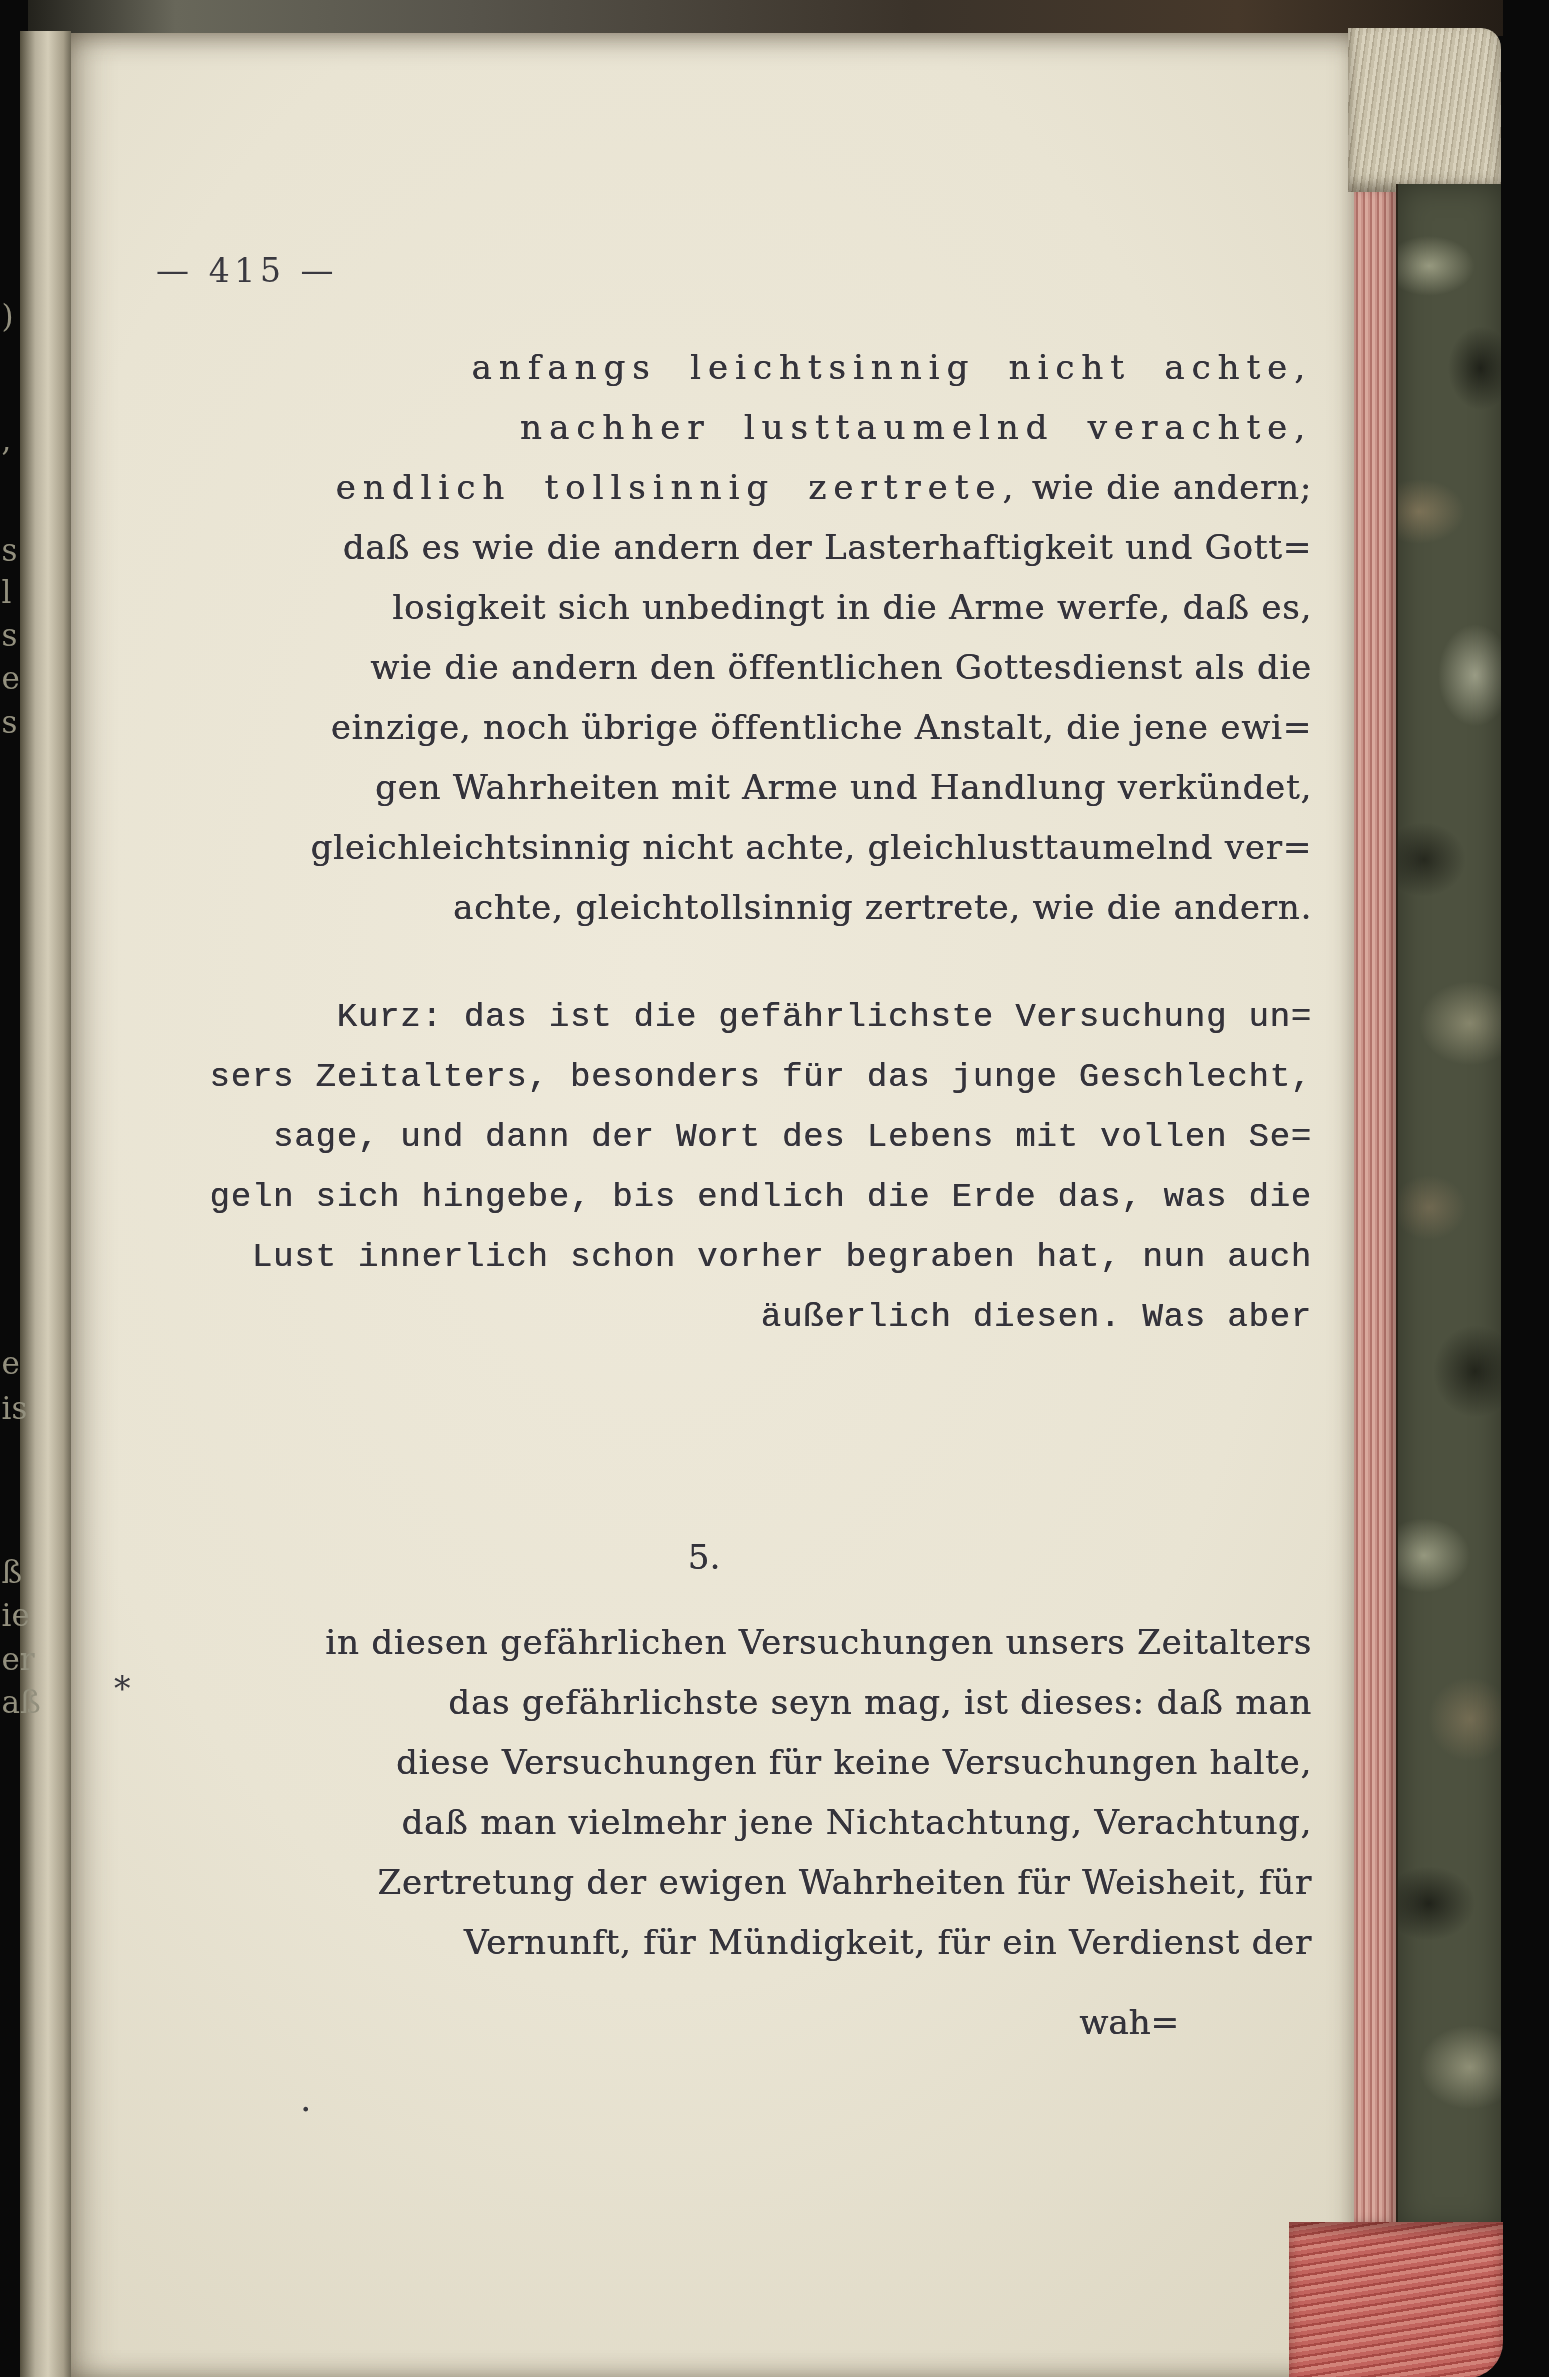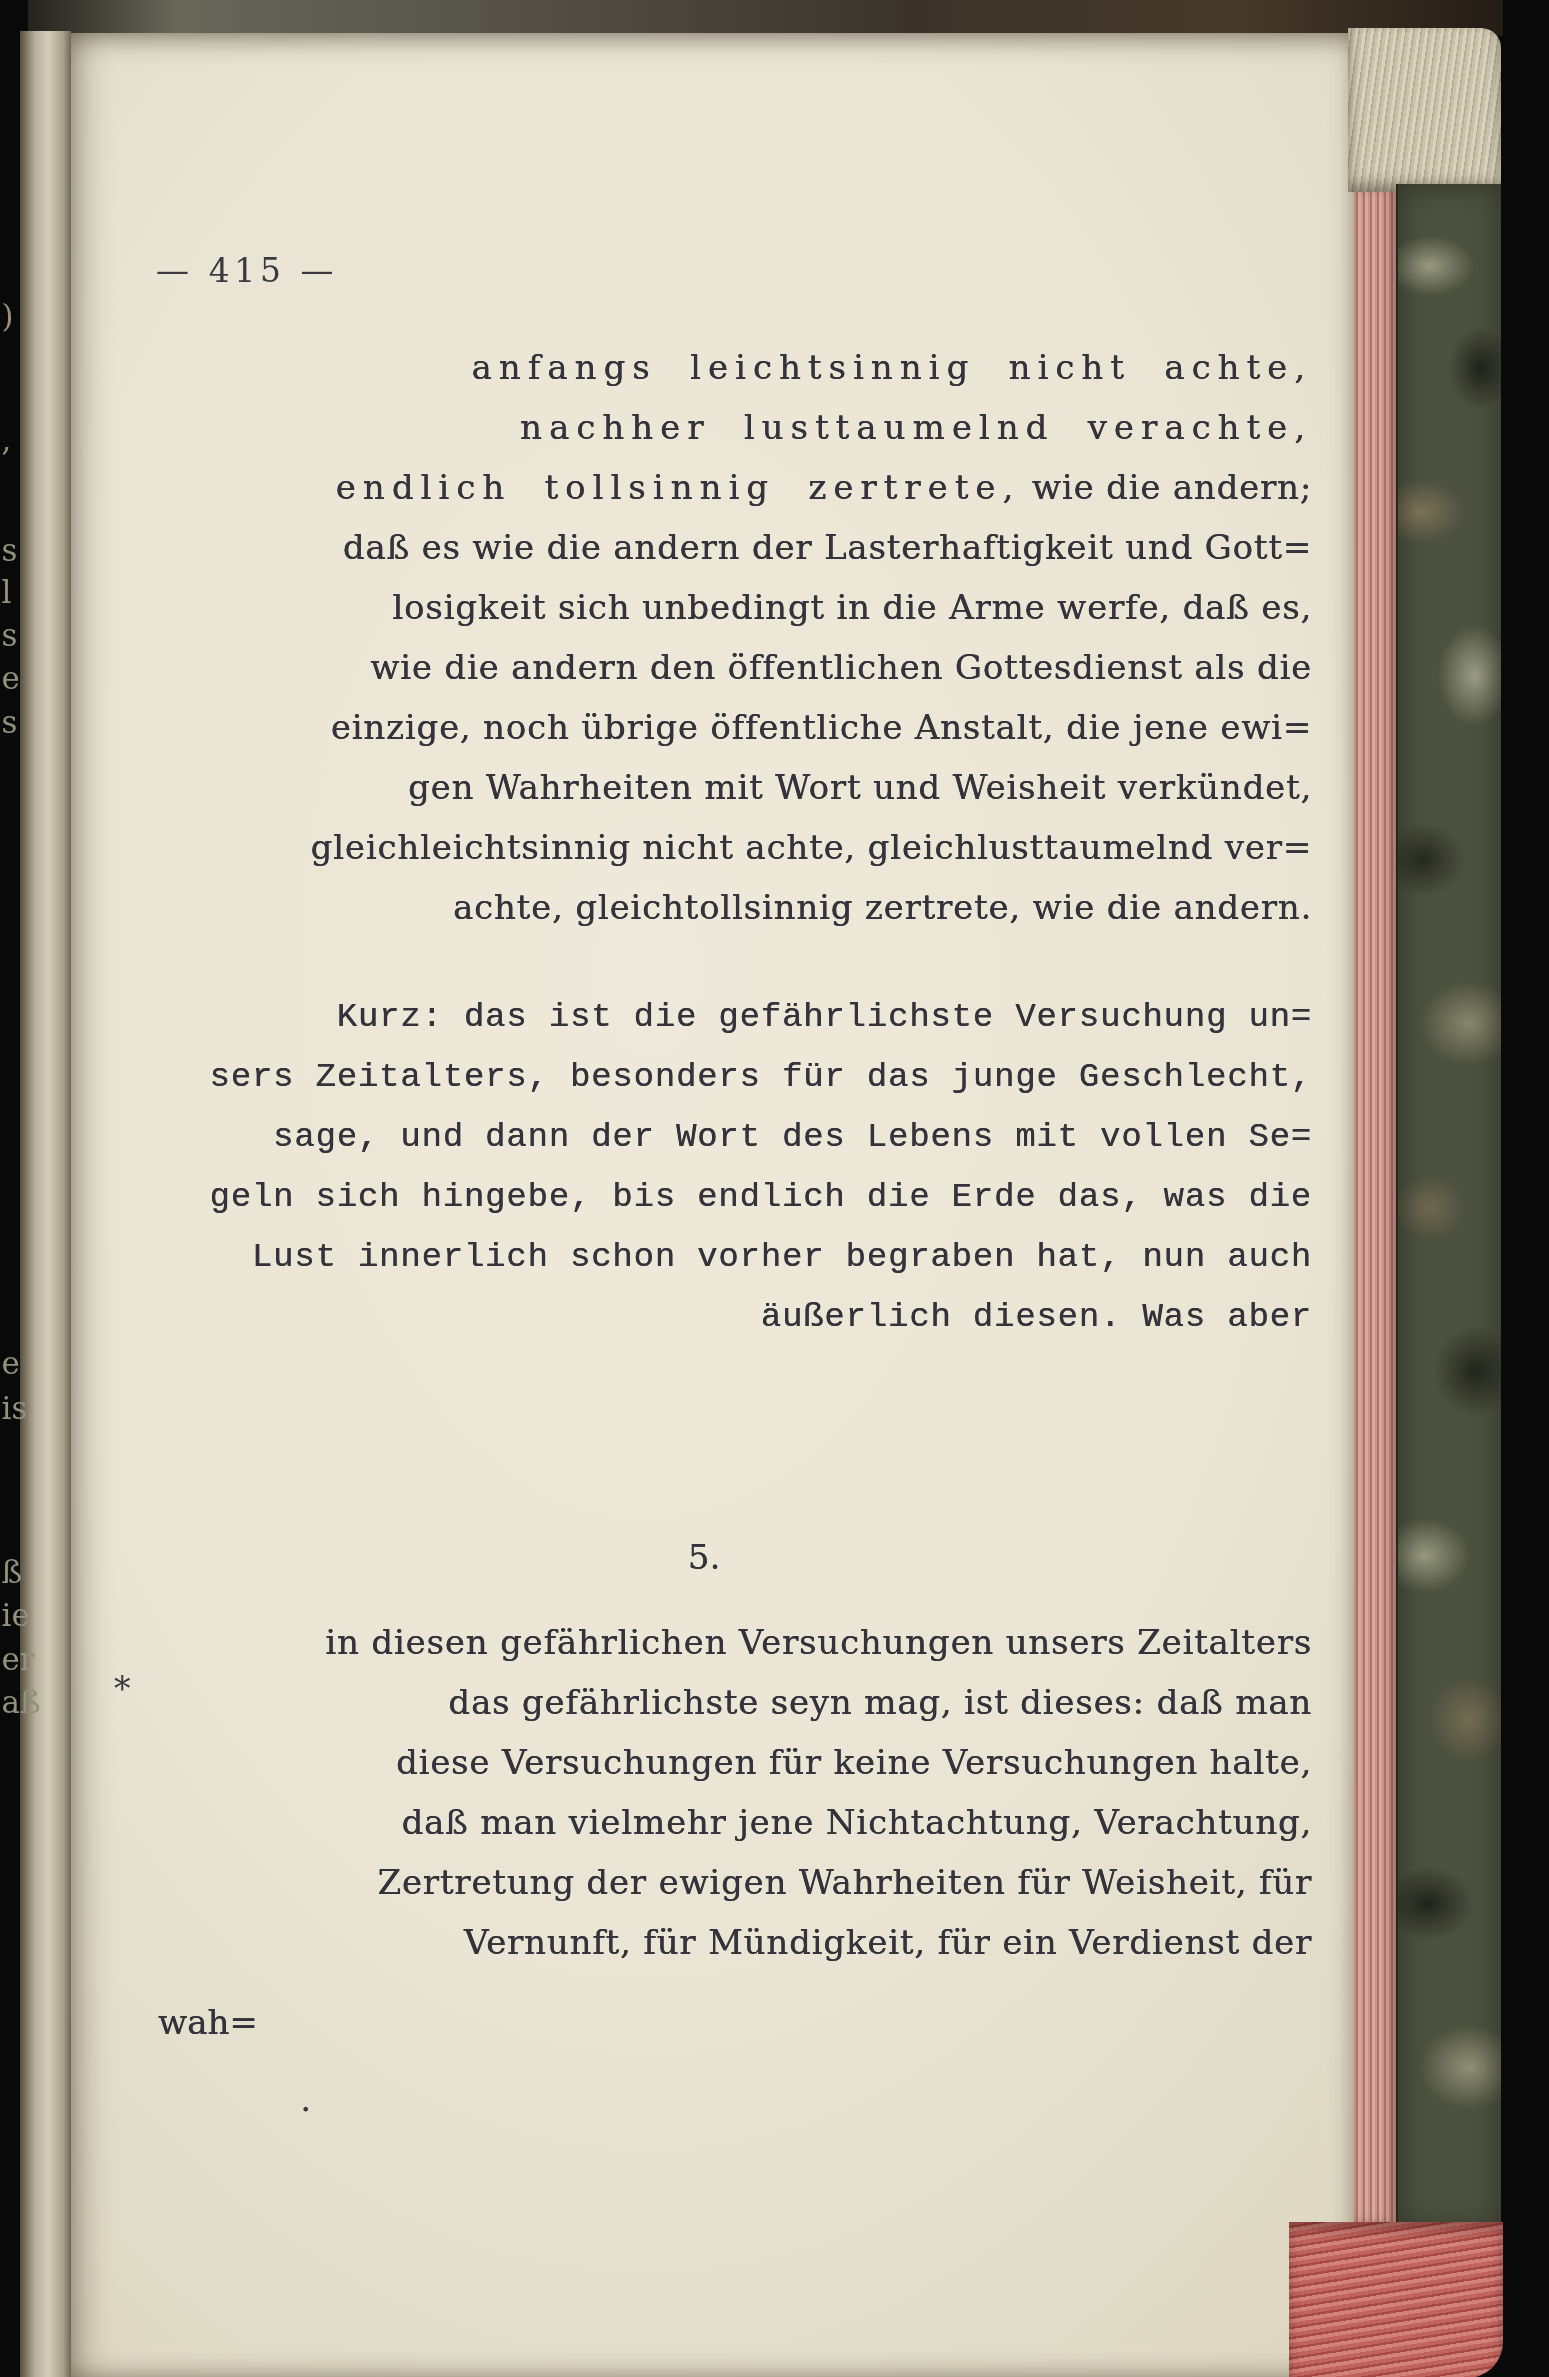--- a/index.html
+++ b/index.html
@@ -56,21 +56,21 @@
   .spaced { letter-spacing:7px; word-spacing:15.5px; }
   .indent { text-indent:51px; }
 
   .heading {
     position:absolute; top:1504px; left:87px; width:1092px;
     text-align:center; font-size:34px; color:#34333b;
     text-shadow:0.3px 0 currentColor;
   }
   .catchword {
     position:absolute; top:1969px; left:87px; width:1092px;
-    text-align:left; padding-right:71px;
+    text-align:right; padding-right:71px;
     font-size:34px; color:#34333b; text-shadow:0.3px 0 currentColor;
   }
   .margin-mark {
     position:absolute; left:43px; top:1636px;
     font-size:33px; color:#3a3940;
   }
   .stray-dot {
     position:absolute; left:229px; top:2045px;
     font-size:36px; color:#3a3940;
   }
@@ -147,21 +147,21 @@
     <div class="page-number">— 415 —</div>
 
     <div class="para para1">
       <div class="line spaced">anfangs leichtsinnig nicht achte,</div>
       <div class="line spaced">nachher lusttaumelnd verachte,</div>
       <div class="line"><span class="spaced">endlich tollsinnig zertrete,</span><span> wie die andern;</span></div>
       <div class="line">daß es wie die andern der Lasterhaftigkeit und Gott=</div>
       <div class="line">losigkeit sich unbedingt in die Arme werfe, daß es,</div>
       <div class="line">wie die andern den öffentlichen Gottesdienst als die</div>
       <div class="line">einzige, noch übrige öffentliche Anstalt, die jene ewi=</div>
-      <div class="line">gen Wahrheiten mit Wort und Weisheit verkündet,</div>
+      <div class="line">gen Wahrheiten mit Arme und Handlung verkündet,</div>
       <div class="line">gleichleichtsinnig nicht achte, gleichlusttaumelnd ver=</div>
       <div class="line">achte, gleichtollsinnig zertrete, wie die andern.</div>
     </div>
 
     <div class="para para2">
       <div class="line indent">Kurz: das ist die gefährlichste Versuchung un=</div>
       <div class="line">sers Zeitalters, besonders für das junge Geschlecht,</div>
       <div class="line">sage, und dann der Wort des Lebens mit vollen Se=</div>
       <div class="line">geln sich hingebe, bis endlich die Erde das, was die</div>
       <div class="line">Lust innerlich schon vorher begraben hat, nun auch</div>

